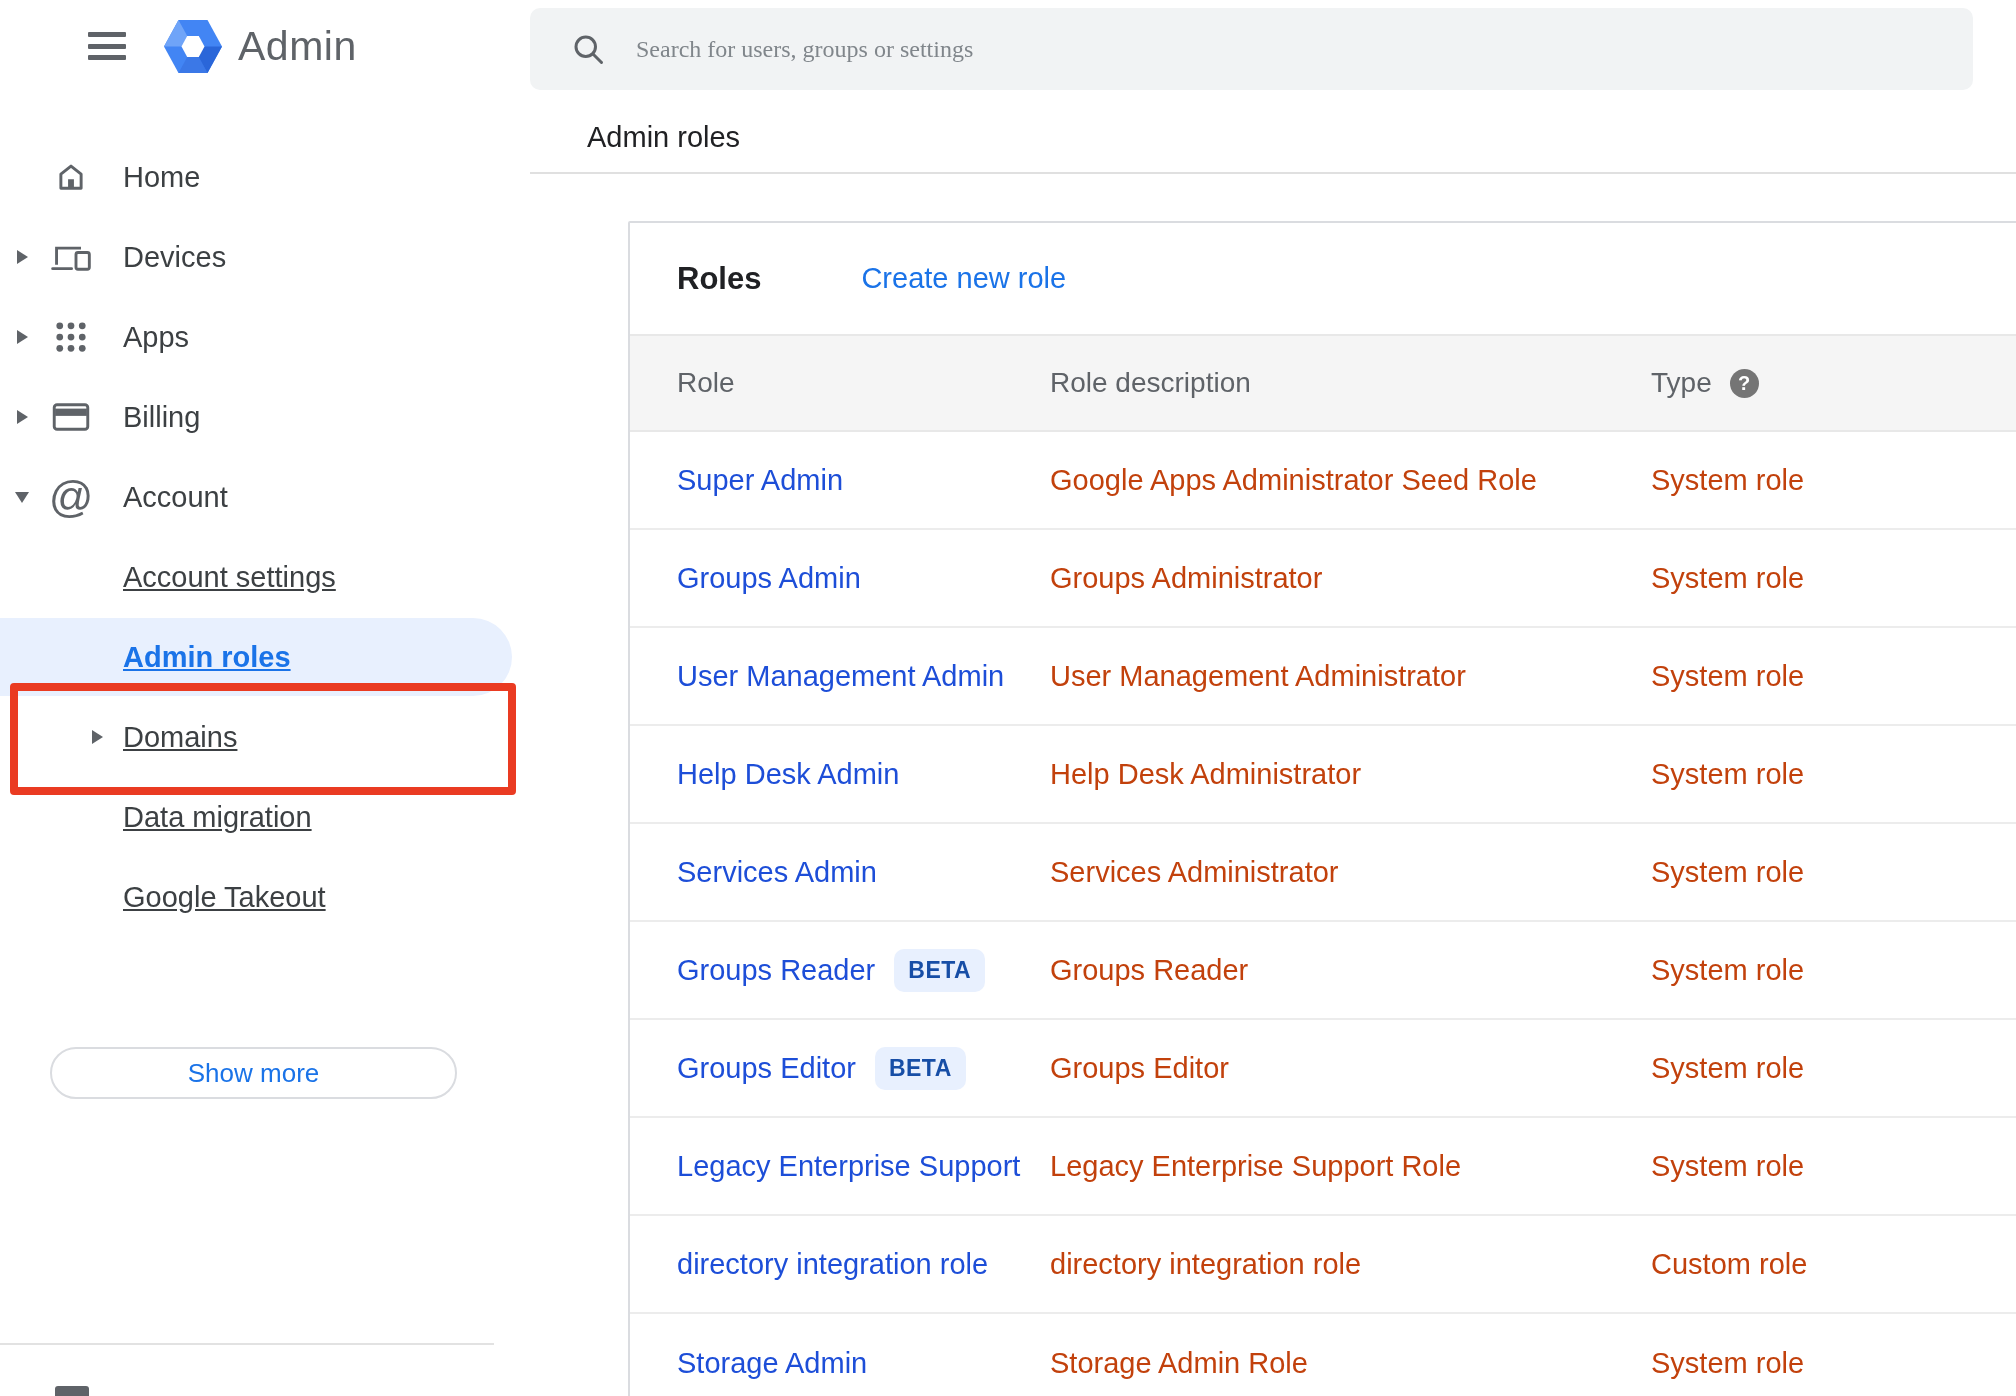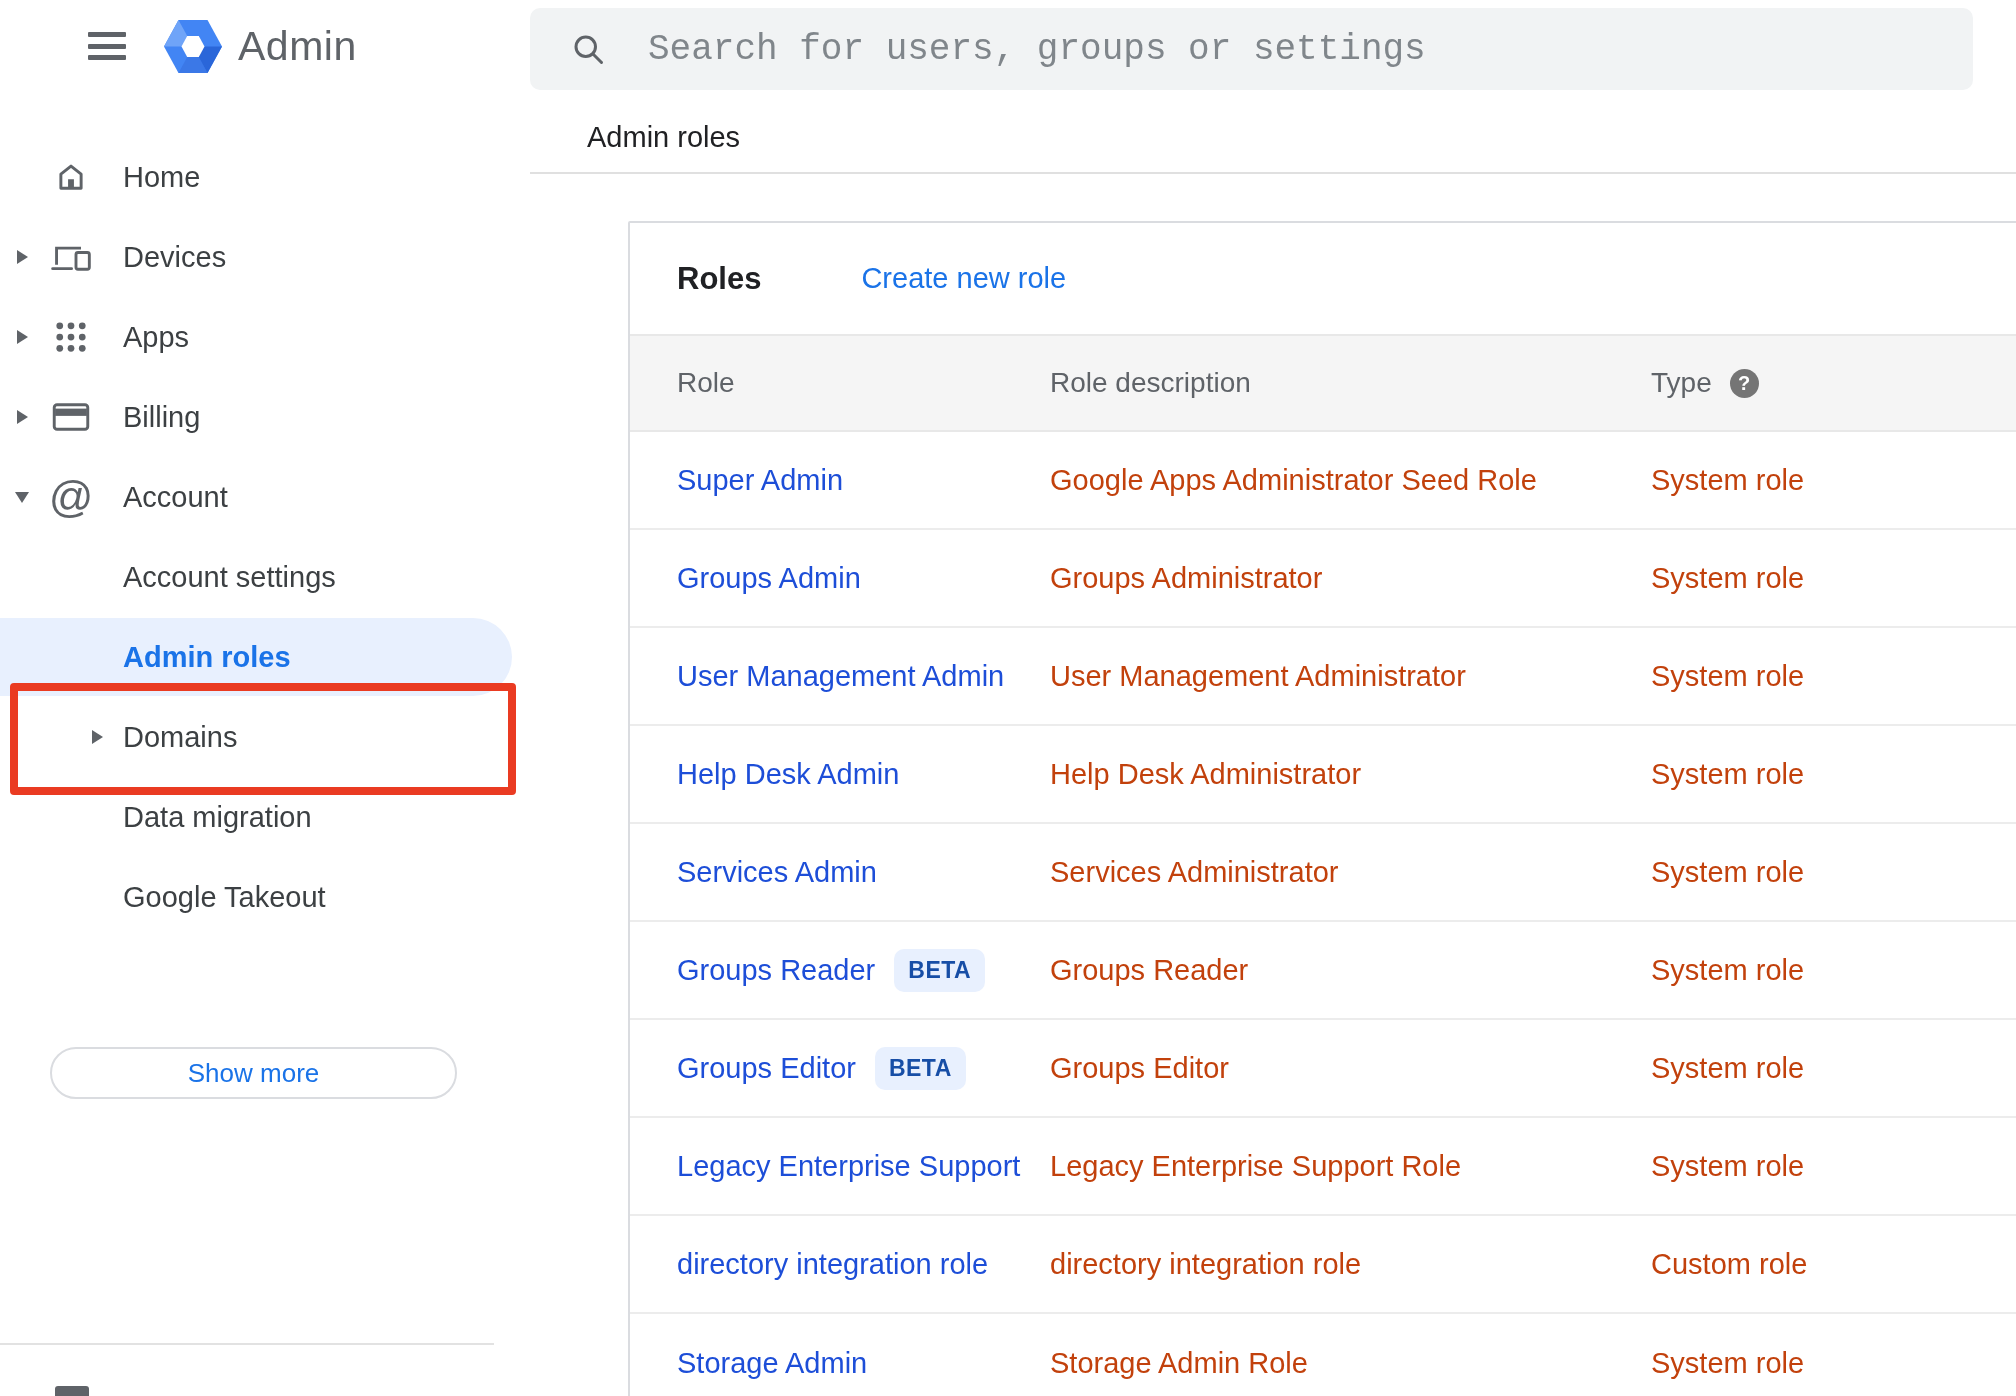--- a/index.html
+++ b/index.html
@@ -18,33 +18,33 @@
   .nav{position:absolute;left:0;top:137px;width:530px;}
   .nav-item{height:80px;display:flex;align-items:center;position:relative;cursor:pointer;}
   .caret{width:44px;display:flex;justify-content:center;align-items:center;}
   .caret.hidden{visibility:hidden;}
   .caret.right i{display:block;width:0;height:0;border-left:11px solid #5f6368;border-top:7px solid transparent;border-bottom:7px solid transparent;}
   .caret.down i{display:block;width:0;height:0;border-top:11px solid #5f6368;border-left:7px solid transparent;border-right:7px solid transparent;}
   .nav-icon{width:46px;height:46px;margin-left:4px;display:flex;align-items:center;justify-content:center;color:#5f6368;}
   .nav-icon .at-glyph{font-size:44px;font-weight:500;color:#5f6368;line-height:1;}
   .nav-label{margin-left:29px;font-size:29px;color:#3c4043;white-space:nowrap;position:relative;z-index:1;}
   .nav-item.sub .caret,.nav-item.sub .nav-icon{display:none;}
-  .nav-item.sub .nav-label{margin-left:123px;}
+  .nav-item.sub .nav-label{margin-left:123px;text-decoration:underline;}
   .nav-item.sub-caret .caret{display:flex;position:absolute;left:92px;top:0;bottom:0;width:auto;visibility:visible;}
   .pill{display:none;}
   .nav-item.selected .pill{display:block;position:absolute;left:0;top:1px;height:78px;width:512px;background:#e8f0fe;border-radius:0 40px 40px 0;z-index:0;}
   .nav-item.selected .nav-label{color:#1a73e8;font-weight:700;}
   .annotation-rect{position:absolute;left:10px;top:683px;width:506px;height:112px;border:8px solid #ea3b22;border-radius:4px;box-sizing:border-box;z-index:6;pointer-events:none;}
   .show-more{position:absolute;left:50px;top:1047px;width:407px;height:52px;border:2px solid #dadce0;border-radius:34px;background:#fff;display:flex;align-items:center;justify-content:center;font-size:26px;color:#1a73e8;font-weight:500;cursor:pointer;box-sizing:border-box;}
   .sidebar-bottom-divider{position:absolute;left:0;top:1343px;width:494px;height:2px;background:#e2e2e2;}
   .cutoff-icon{position:absolute;left:55px;bottom:0;width:34px;height:10px;background:#5f6368;border-radius:3px 3px 0 0;}
   
   .searchbar{position:absolute;left:530px;top:8px;width:1443px;height:82px;background:#f1f3f4;border-radius:10px;display:flex;align-items:center;box-sizing:border-box;padding-left:40px;}
   .search-icon{width:36px;height:36px;flex:0 0 auto;color:#5f6368;}
-  .searchbar input{margin-left:40px;flex:1;border:none;outline:none;background:transparent;font-family:Liberation Mono, monospace;font-size:36px;color:#3c4043;}
+  .searchbar input{margin-left:28px;flex:1;border:none;outline:none;background:transparent;font-family:Liberation Serif, serif;font-size:24px;color:#3c4043;}
   .searchbar input::placeholder{color:#80868b;opacity:1;}
   .breadcrumb{position:absolute;left:587px;top:121px;font-size:29px;color:#202124;}
   .top-divider{position:absolute;left:530px;top:172px;width:1486px;height:2px;background:#e0e0e0;}
   
   .card{position:absolute;left:628px;top:221px;width:1392px;height:1200px;background:#fff;border:2px solid #dadce0;border-radius:2px;box-sizing:border-box;}
   .card-header{height:111px;display:flex;align-items:center;padding-left:47px;}
   .card-title{font-size:31px;font-weight:700;color:#202124;}
   .create-link{margin-left:100px;font-size:29px;color:#1a73e8;cursor:pointer;text-decoration:none;}
   .thead{height:98px;background:#f5f5f5;border-top:2px solid #e8e8e8;border-bottom:2px solid #e8e8e8;display:grid;grid-template-columns:373px 601px 1fr;align-items:center;padding-left:47px;box-sizing:border-box;color:#5f6368;font-size:28px;}
   .type-head{display:flex;align-items:center;gap:18px;}

